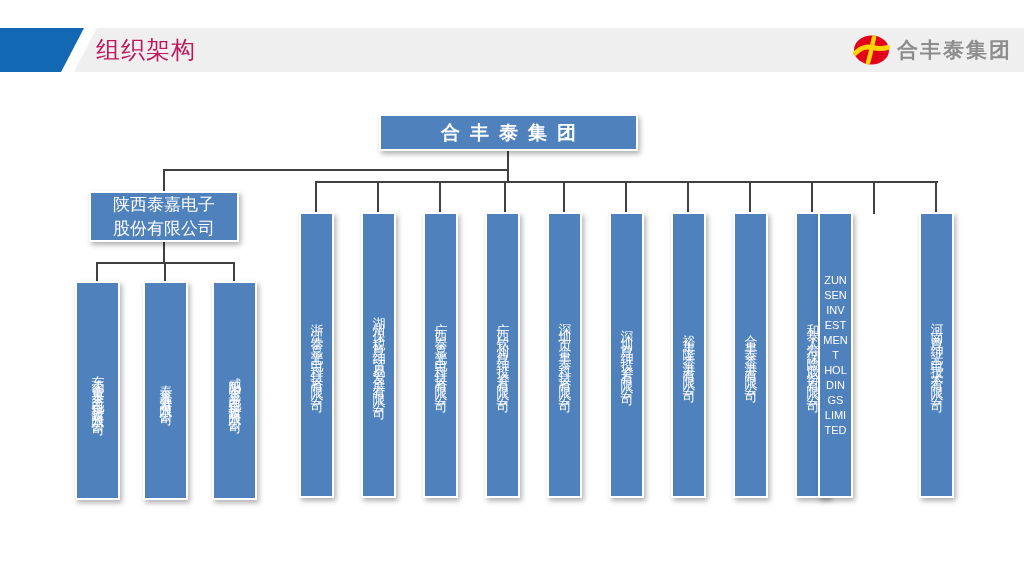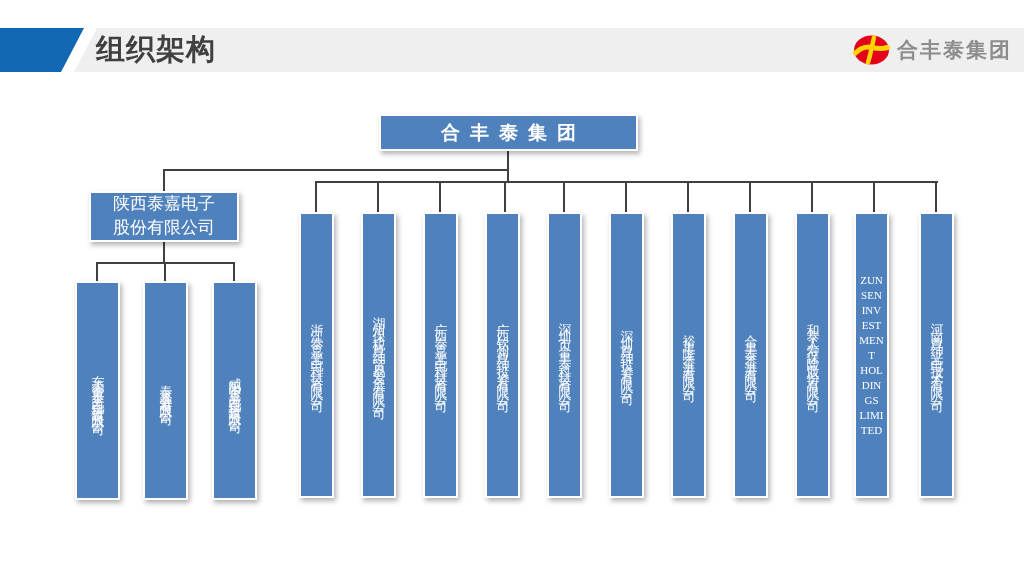--- a/index.html
+++ b/index.html
@@ -5,33 +5,33 @@
   html,body{margin:0;padding:0;background:#fff;}
   .page{position:relative;width:1024px;height:576px;background:#ffffff;overflow:hidden;
         font-family:"Liberation Sans","DejaVu Sans",sans-serif;}
   
   .header-bar{position:absolute;left:0;top:28px;width:1024px;height:44px;background:#efefef;}
   .header-slash-white{position:absolute;left:0;top:28px;width:110px;height:44px;background:#ffffff;
         clip-path:polygon(84px 0,97px 0,74px 44px,61px 44px);}
   .header-slash-blue{position:absolute;left:0;top:28px;width:100px;height:44px;background:#1368b4;
         clip-path:polygon(0 0,84px 0,61px 44px,0 44px);}
   .header-titles{position:absolute;left:96px;top:28px;height:44px;display:flex;align-items:center;gap:9px;}
-  .title-zh{font-size:29px;font-weight:bold;color:#404040;letter-spacing:1px;}
+  .title-zh{font-size:24px;font-weight:normal;color:#be185d;letter-spacing:1px;}
   .title-en{font-size:19px;color:#5f5f5f;}
   .logo{position:absolute;right:12px;top:28px;height:44px;display:flex;align-items:center;gap:7px;}
   .logo-text{font-size:21px;font-weight:bold;color:#8d8d8d;letter-spacing:2px;}
   
   .line{position:absolute;background:#404040;}
   .node{position:absolute;box-sizing:border-box;background:#4f81bd;border:2px solid #ffffff;
         box-shadow:2px 3px 5px rgba(0,0,0,0.30);color:#ffffff;
         display:flex;align-items:center;justify-content:center;text-align:center;}
   .node-root{left:379px;top:114px;width:259px;height:37px;
         font-size:19px;font-weight:bold;letter-spacing:10px;padding-left:10px;}
   .node-shaanxi{left:89px;top:191px;width:150px;height:51px;
-        font-size:17px;line-height:24px;white-space:pre-line;font-family:Liberation Mono, monospace;}
+        font-size:17px;line-height:24px;white-space:pre-line;}
   .node-child{top:281px;width:45px;height:219px;}
   .node-sub{top:212px;width:35px;height:286px;}
   .vtext{writing-mode:vertical-rl;text-orientation:upright;}
   .node-child .vtext{font-size:13px;letter-spacing:4px;}
   .node-sub .vtext{font-size:13px;letter-spacing:7px;}
   .node-sub.latin{font-size:11px;line-height:15px;white-space:pre-line;letter-spacing:0;}
 </style>
 </head>
 <body>
 
@@ -114,21 +114,21 @@
   </div>
   <div class="node node-sub" style="left:671px;">
     <span class="vtext">裕丰隆香港有限公司</span>
   </div>
   <div class="node node-sub" style="left:733px;">
     <span class="vtext">合丰泰香港有限公司</span>
   </div>
   <div class="node node-sub" style="left:795px;">
     <span class="vtext">和泰人寿保险股份有限公司</span>
   </div>
-  <div class="node node-sub latin" style="left:854px;font-family:Liberation Serif, serif;">
+  <div class="node node-sub latin" style="left:818px;">
     <span>ZUN
 SEN
 INV
 EST
 MEN
 T
 HOL
 DIN
 GS
 LIMI

